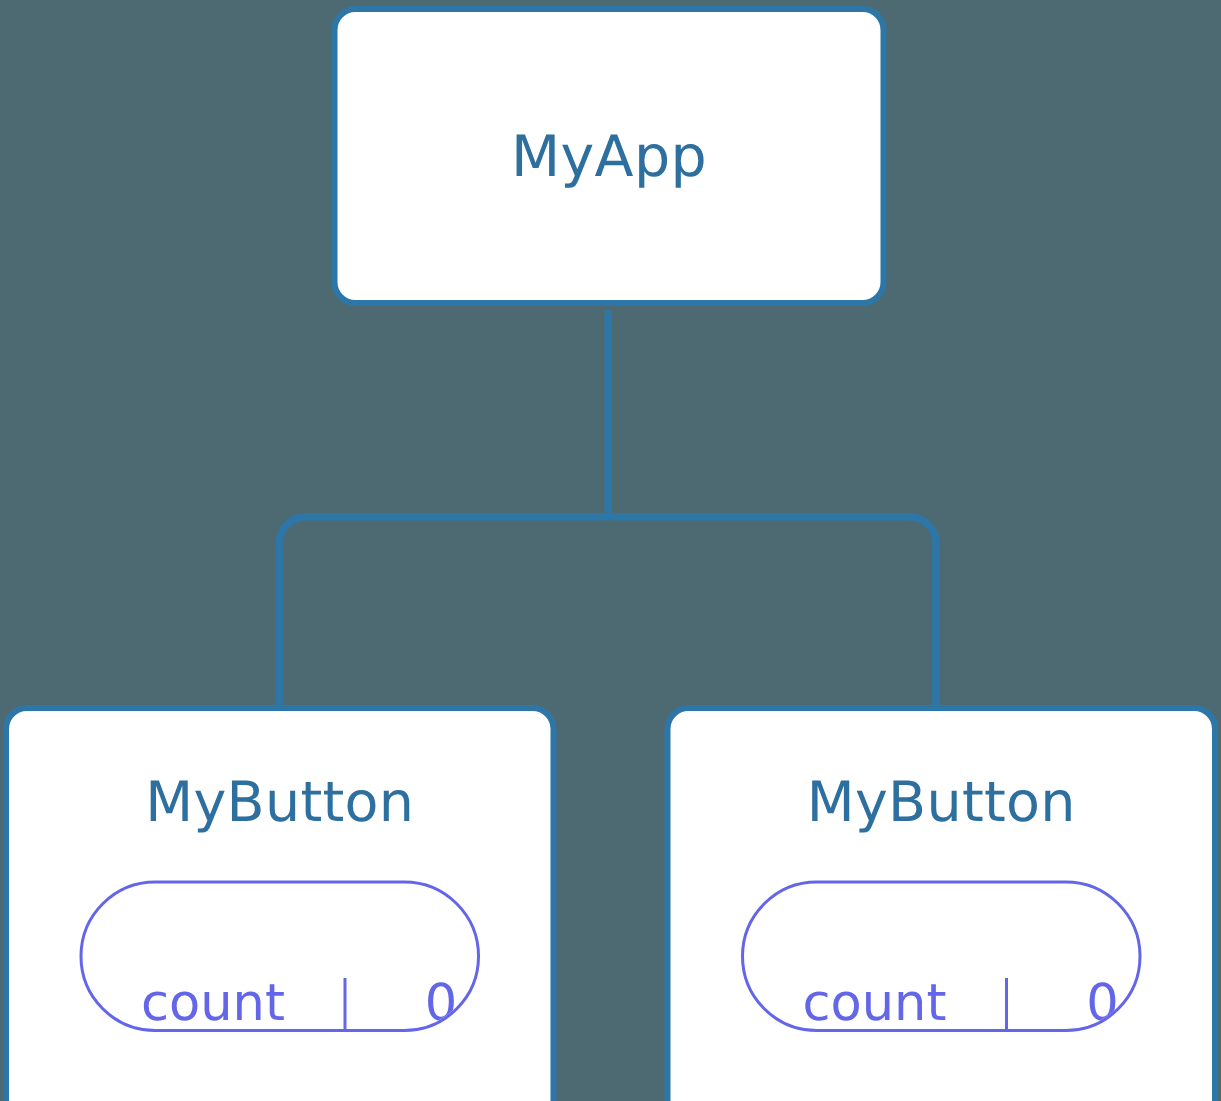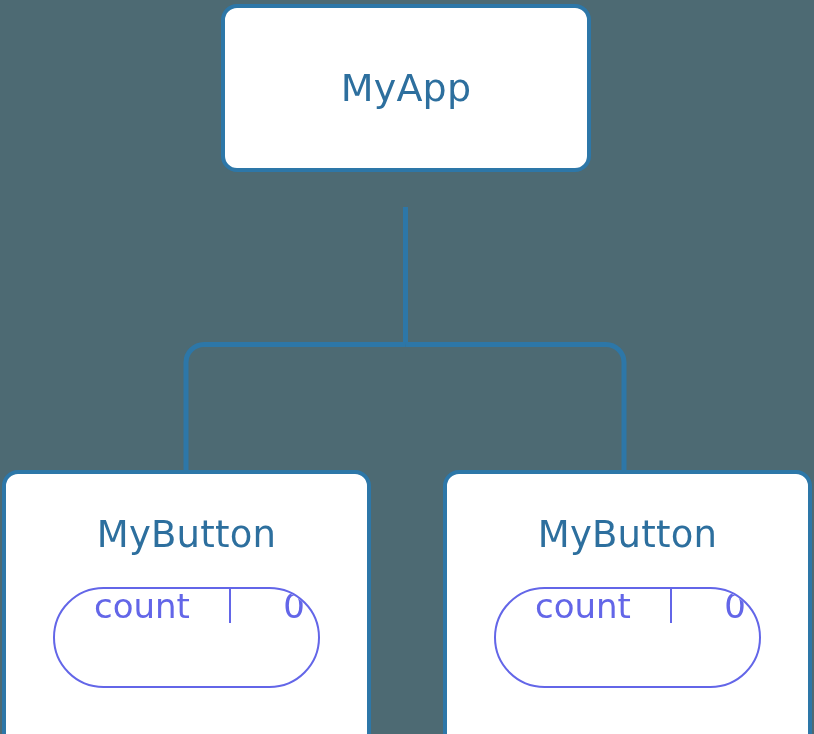--- a/index.html
+++ b/index.html
@@ -40,21 +40,21 @@
     box-sizing: border-box;
     display: flex;
     flex-direction: column;
     align-items: center;
   }
 
   .node-root {
     left: 221px;
     top: 4px;
     width: 370px;
-    height: 168px;
+    height: 200px;
     justify-content: center;
   }
 
   .node-child {
     height: 300px;
     justify-content: flex-start;
     padding-top: 42px;
   }
 
   .node-child-left {
@@ -79,21 +79,21 @@
   }
 
   .node-root .node-title {
     font-size: 38px;
   }
 
   
   .state-pill {
     margin-top: 34px;
     display: flex;
-    align-items: flex-start;
+    align-items: flex-end;
     height: 101px;
     width: 267px;
     border: 2px solid #6366e8;
     border-radius: 52px;
     box-sizing: border-box;
     overflow: hidden;
     gap: 39px;
   }
 
   .state-pill-key,

